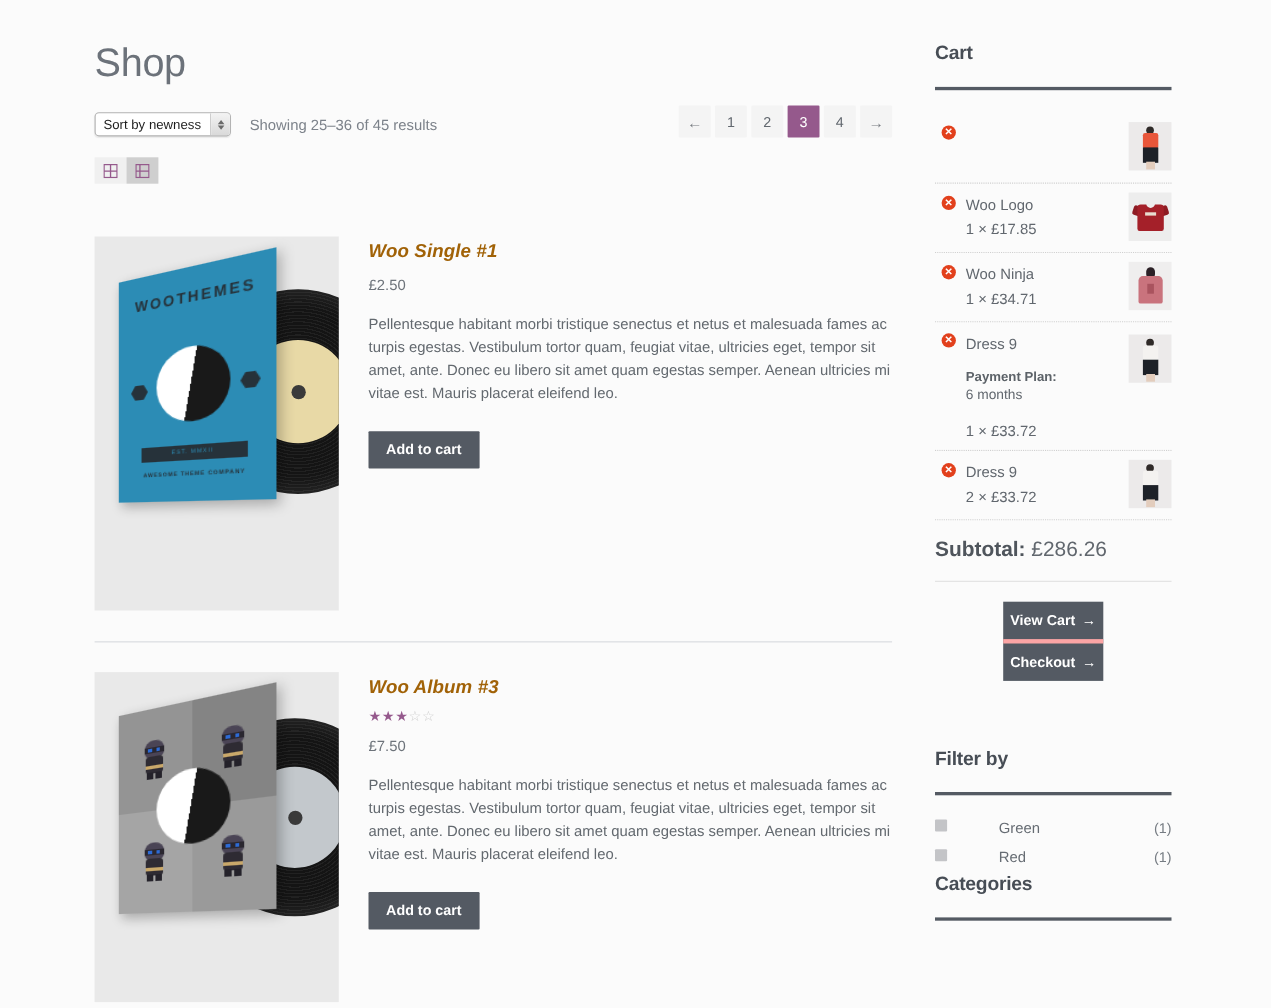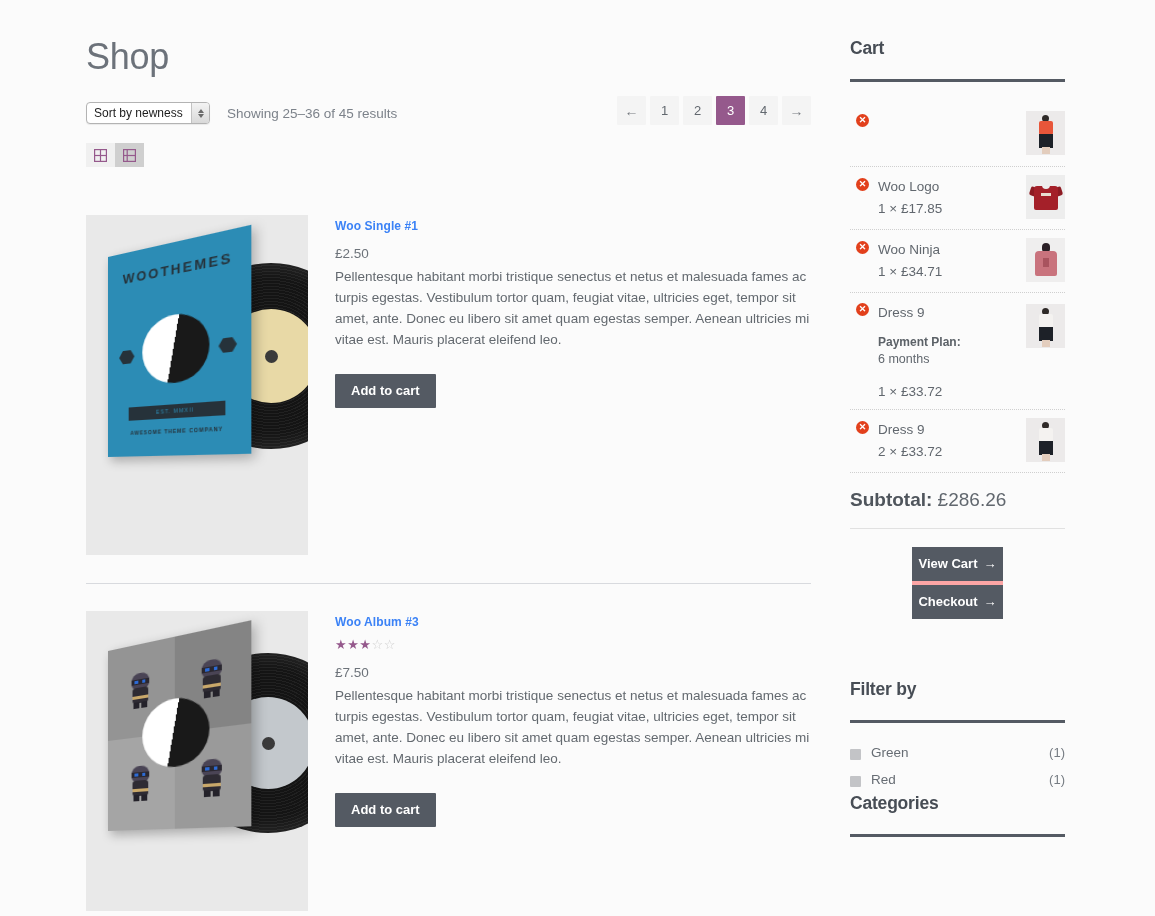--- a/index.html
+++ b/index.html
@@ -151,35 +151,36 @@
   }
   .prod-thumb.tall { height: 340px; }
   .prod-thumb.tall2 { height: 300px; }
 
   .prod-info {
     margin-left: 27px;
     flex: 1;
     padding-top: 4px;
   }
   .prod-title {
-    font-size: 12px;
+    font-size: 17px;
     font-weight: bold;
-    color: #3b82f6;
+    color: #a16207;
     letter-spacing: 0.1px;
+    font-style: italic;
   }
   .prod-price {
     font-size: 13.5px;
     color: #6d737a;
     margin-top: 13px;
   }
   .prod-desc {
     font-size: 13.5px;
     line-height: 21px;
     color: #63696f;
-    margin-top: 5px;
+    margin-top: 17px;
     max-width: 478px;
   }
   .add-cart {
     display: inline-block;
     margin-top: 24px;
     background: #545a63;
     color: #ffffff;
     font-size: 13px;
     font-weight: bold;
     padding: 9px 16px 10px;
@@ -460,23 +461,24 @@
     font-family: "Liberation Sans", sans-serif;
   }
   .cart-btn + .cart-btn { border-top: 4px solid #fca5a5; }
   .cart-btn .arw { margin-left: 6px; }
 
   
   #filter-widget { margin-top: 60px; }
   #filter-list { margin-top: 16px; }
   .filter-row {
     display: flex;
-    align-items: flex-end;
+    align-items: flex-start;
     padding: 6px 0;
     cursor: pointer;
+    gap: 37px;
   }
   .swatch {
     width: 11px; height: 11px;
     background: #c3c4c7;
     margin-right: 10px;
     border-radius: 1px;
   }
   .filter-label { font-size: 13.5px; color: #666c73; flex: 1; }
   .filter-count { font-size: 13px; color: #767c83; }
 

